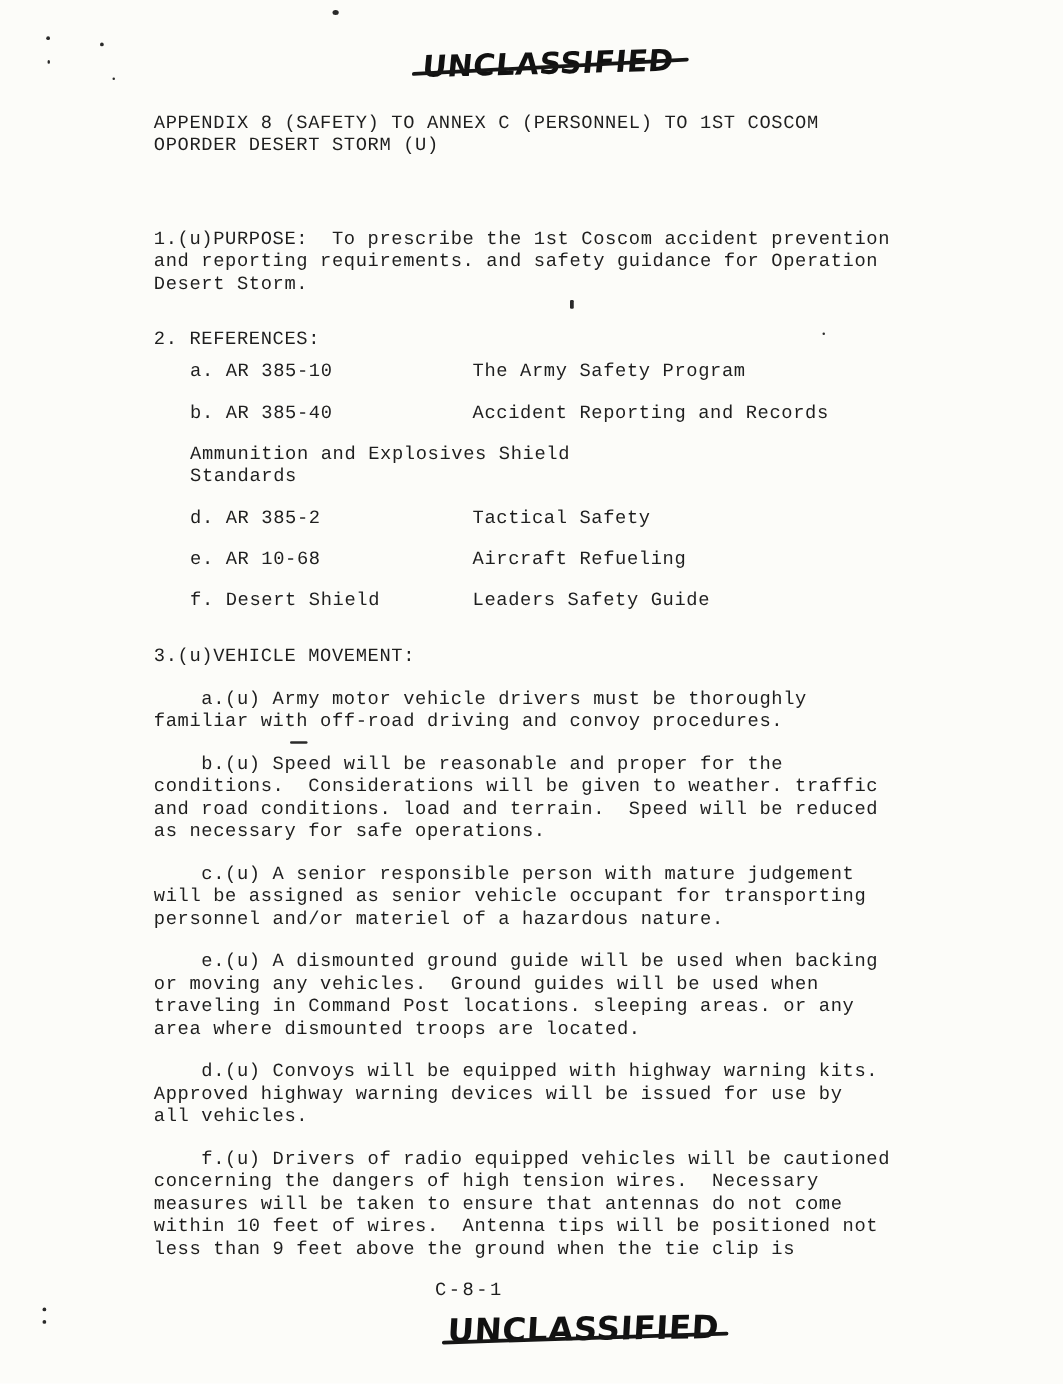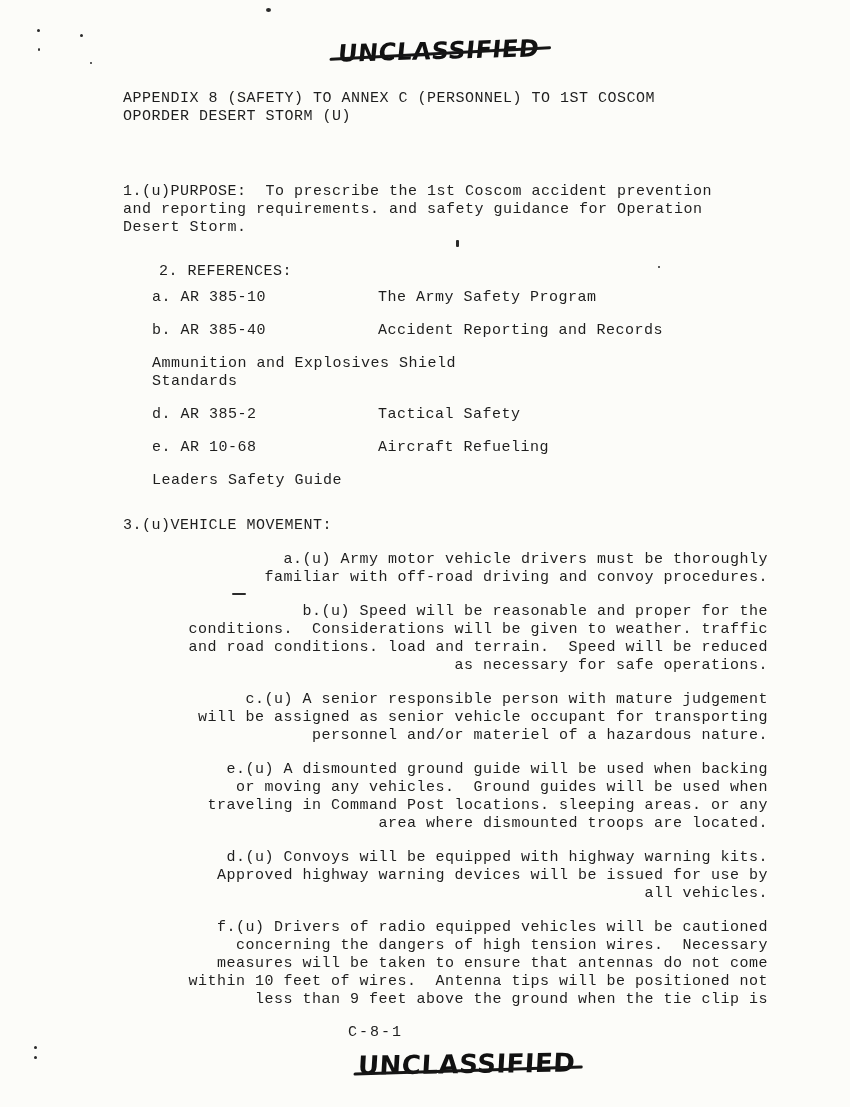--- a/index.html
+++ b/index.html
@@ -70,29 +70,29 @@
     left: 123px;
     top: 90px;
     width: 645px;
   }
   .pre { white-space: pre-wrap; }
 
   .doc-title { margin-bottom: 0; }
 
   .purpose { margin-top: 57px; }
 
-  .section-heading { margin-top: 26px; margin-left: 36px; }
+  .section-heading { margin-top: 26px; }
 
   .ref-list { margin-top: 8px; margin-left: 29px; }
   .ref-row { display: flex; margin-bottom: 15px; }
   .ref-label { flex: 0 0 226px; }
   .ref-desc { flex: 1; }
 
   .vm-heading { margin-top: 27px; }
-  .vm-para { margin-top: 16px; text-align: right; }
+  .vm-para { margin-top: 16px; }
 
   .footer {
     position: absolute;
     top: 1024px;
     left: 0;
     width: 751px;
     text-align: center;
     letter-spacing: 2px;
   }
 
@@ -137,20 +137,21 @@
       </div>
       <div class="ref-row">
         <span class="ref-label">d.  AR 385-2</span>
         <span class="ref-desc pre">Tactical Safety</span>
       </div>
       <div class="ref-row">
         <span class="ref-label">e.  AR 10-68</span>
         <span class="ref-desc pre">Aircraft Refueling</span>
       </div>
       <div class="ref-row">
+        <span class="ref-label">f.  Desert Shield</span>
         <span class="ref-desc pre">Leaders Safety Guide</span>
       </div>
     </div>
 
     <div class="vm-heading">3.(u)VEHICLE MOVEMENT:</div>
 
     <div class="pre vm-para">    a.(u) Army motor vehicle drivers must be thoroughly
 familiar with off-road driving and convoy procedures.</div>
     <div class="pre vm-para">    b.(u) Speed will be reasonable and proper for the
 conditions.  Considerations will be given to weather. traffic

